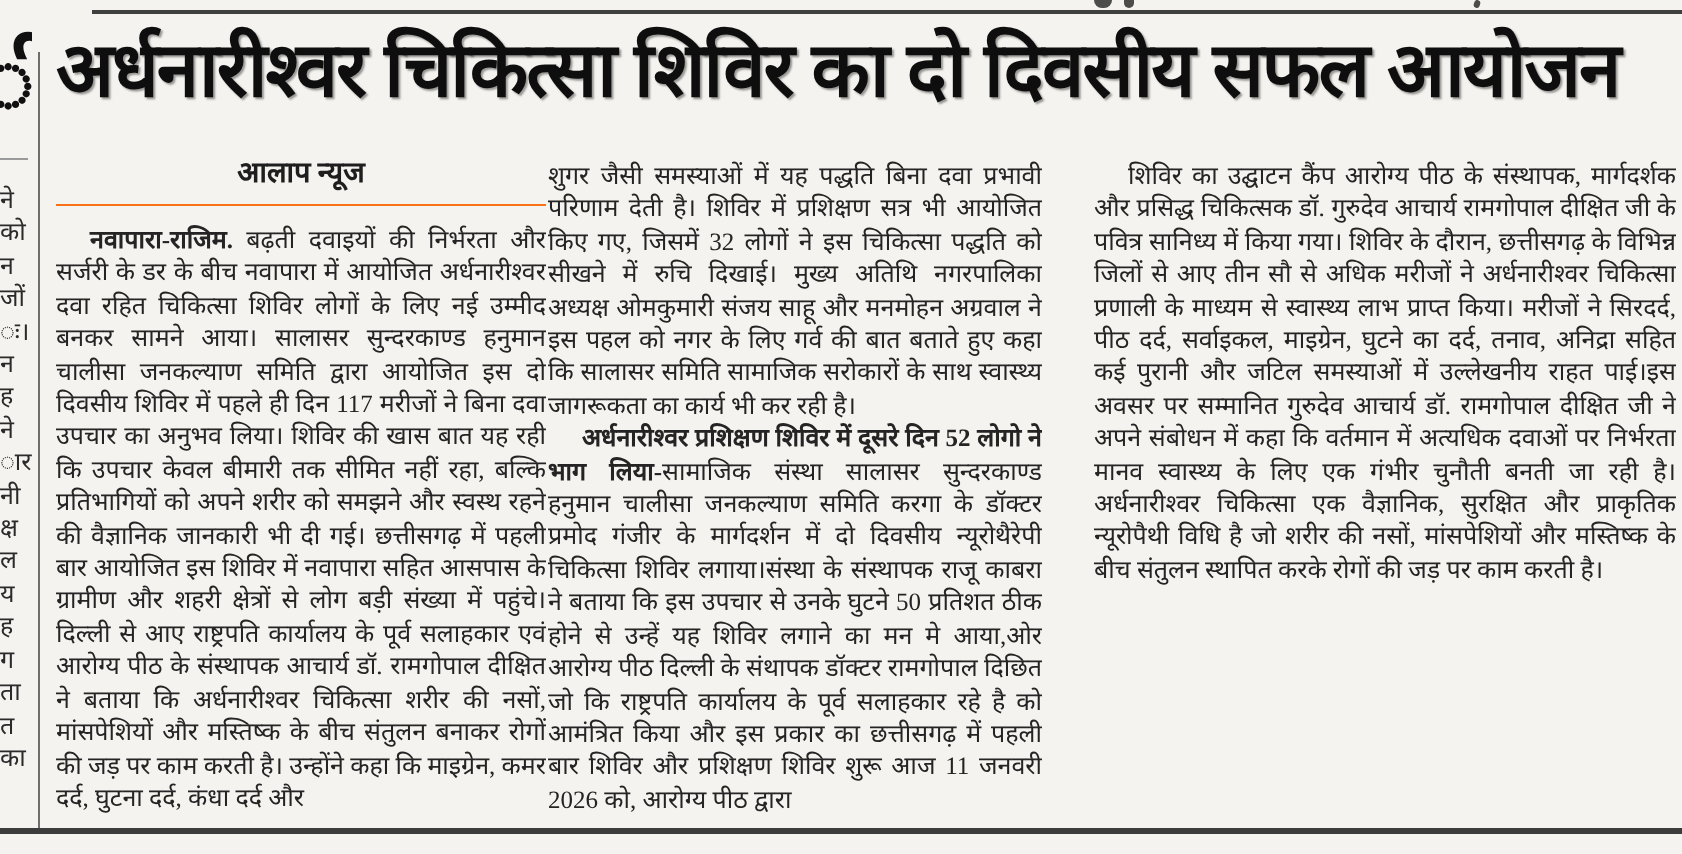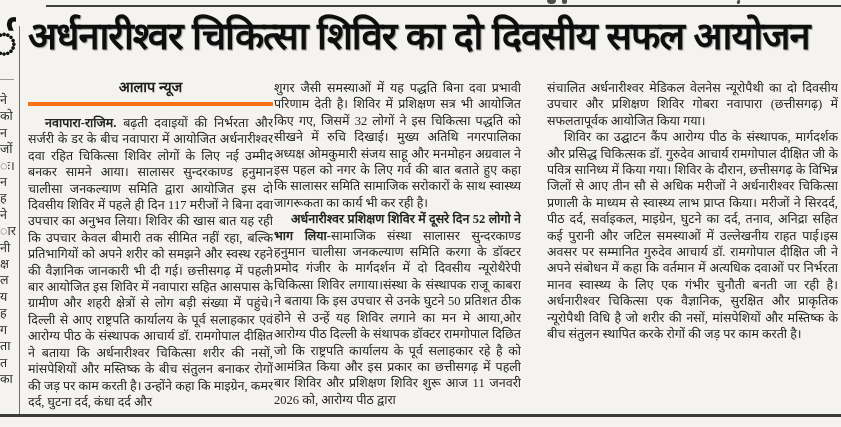--- a/index.html
+++ b/index.html
@@ -52,21 +52,21 @@
   .col{
     position:absolute;top:78px;height:334px;overflow:hidden;
     font-size:12.5px;line-height:16.4px;text-align:justify;color:#242424;
   }
   .col1{left:28px;width:245px;}
   .col2{left:274px;width:247px;top:80px;}
   .col3{left:547px;width:291px;top:80px;}
   .byline-wrap{
     text-align:center;font-weight:700;font-size:14.5px;line-height:18px;
     padding-bottom:6px;margin-bottom:9px;
-    border-bottom:4px solid #f97316;
+    border-bottom:1px solid #f97316;
     color:#1e1e1e;
   }
   p.body{margin:0;}
   p.indent{text-indent:17px;}
   .lead{font-weight:700;}
 </style>
 </head>
 <body>
 
 <div class="page">
@@ -109,19 +109,18 @@
     </div>
     <p class="body indent"><b class="lead">नवापारा-राजिम.</b><span> बढ़ती दवाइयों की निर्भरता और सर्जरी के डर के बीच नवापारा में आयोजित अर्धनारीश्वर दवा रहित चिकित्सा शिविर लोगों के लिए नई उम्मीद बनकर सामने आया। सालासर सुन्दरकाण्ड हनुमान चालीसा जनकल्याण समिति द्वारा आयोजित इस दो दिवसीय शिविर में पहले ही दिन 117 मरीजों ने बिना दवा उपचार का अनुभव लिया। शिविर की खास बात यह रही कि उपचार केवल बीमारी तक सीमित नहीं रहा, बल्कि प्रतिभागियों को अपने शरीर को समझने और स्वस्थ रहने की वैज्ञानिक जानकारी भी दी गई। छत्तीसगढ़ में पहली बार आयोजित इस शिविर में नवापारा सहित आसपास के ग्रामीण और शहरी क्षेत्रों से लोग बड़ी संख्या में पहुंचे।दिल्ली से आए राष्ट्रपति कार्यालय के पूर्व सलाहकार एवं आरोग्य पीठ के संस्थापक आचार्य डॉ. रामगोपाल दीक्षित ने बताया कि अर्धनारीश्वर चिकित्सा शरीर की नसों, मांसपेशियों और मस्तिष्क के बीच संतुलन बनाकर रोगों की जड़ पर काम करती है। उन्होंने कहा कि माइग्रेन, कमर दर्द, घुटना दर्द, कंधा दर्द और</span></p>
   </div>
 
   <div class="col col2">
     <p class="body">शुगर जैसी समस्याओं में यह पद्धति बिना दवा प्रभावी परिणाम देती है। शिविर में प्रशिक्षण सत्र भी आयोजित किए गए, जिसमें 32 लोगों ने इस चिकित्सा पद्धति को सीखने में रुचि दिखाई। मुख्य अतिथि नगरपालिका अध्यक्ष ओमकुमारी संजय साहू और मनमोहन अग्रवाल ने इस पहल को नगर के लिए गर्व की बात बताते हुए कहा कि सालासर समिति सामाजिक सरोकारों के साथ स्वास्थ्य जागरूकता का कार्य भी कर रही है।</p>
     <p class="body indent"><b class="lead">अर्धनारीश्वर प्रशिक्षण शिविर में दूसरे दिन 52 लोगो ने भाग लिया-</b><span>सामाजिक संस्था सालासर सुन्दरकाण्ड हनुमान चालीसा जनकल्याण समिति करगा के डॉक्टर प्रमोद गंजीर के मार्गदर्शन में दो दिवसीय न्यूरोथैरेपी चिकित्सा शिविर लगाया।संस्था के संस्थापक राजू काबरा ने बताया कि इस उपचार से उनके घुटने 50 प्रतिशत ठीक होने से उन्हें यह शिविर लगाने का मन मे आया,ओर आरोग्य पीठ दिल्ली के संथापक डॉक्टर रामगोपाल दिछित जो कि राष्ट्रपति कार्यालय के पूर्व सलाहकार रहे है को आमंत्रित किया और इस प्रकार का छत्तीसगढ़ में पहली बार शिविर और प्रशिक्षण शिविर शुरू आज 11 जनवरी 2026 को, आरोग्य पीठ द्वारा</span></p>
   </div>
 
   <div class="col col3">
-    <p class="body">संचालित अर्धनारीश्वर मेडिकल वेलनेस न्यूरोपैथी का दो दिवसीय उपचार और प्रशिक्षण शिविर गोबरा नवापारा (छत्तीसगढ़) में सफलतापूर्वक आयोजित किया गया।</p>
     <p class="body indent">शिविर का उद्घाटन कैंप आरोग्य पीठ के संस्थापक, मार्गदर्शक और प्रसिद्ध चिकित्सक डॉ. गुरुदेव आचार्य रामगोपाल दीक्षित जी के पवित्र सानिध्य में किया गया। शिविर के दौरान, छत्तीसगढ़ के विभिन्न जिलों से आए तीन सौ से अधिक मरीजों ने अर्धनारीश्वर चिकित्सा प्रणाली के माध्यम से स्वास्थ्य लाभ प्राप्त किया। मरीजों ने सिरदर्द, पीठ दर्द, सर्वाइकल, माइग्रेन, घुटने का दर्द, तनाव, अनिद्रा सहित कई पुरानी और जटिल समस्याओं में उल्लेखनीय राहत पाई।इस अवसर पर सम्मानित गुरुदेव आचार्य डॉ. रामगोपाल दीक्षित जी ने अपने संबोधन में कहा कि वर्तमान में अत्यधिक दवाओं पर निर्भरता मानव स्वास्थ्य के लिए एक गंभीर चुनौती बनती जा रही है। अर्धनारीश्वर चिकित्सा एक वैज्ञानिक, सुरक्षित और प्राकृतिक न्यूरोपैथी विधि है जो शरीर की नसों, मांसपेशियों और मस्तिष्क के बीच संतुलन स्थापित करके रोगों की जड़ पर काम करती है।</p>
   </div>
 
   <div class="bottom-rule"></div>
 
 </div>
 
 </body></html>

